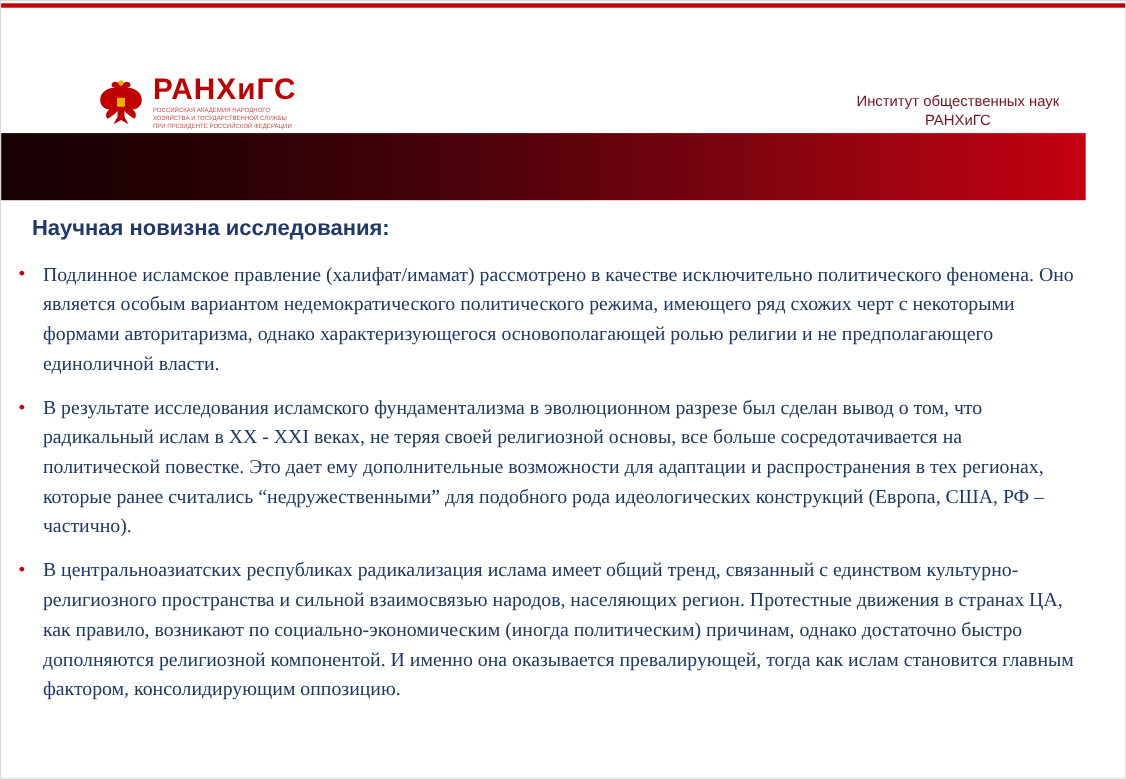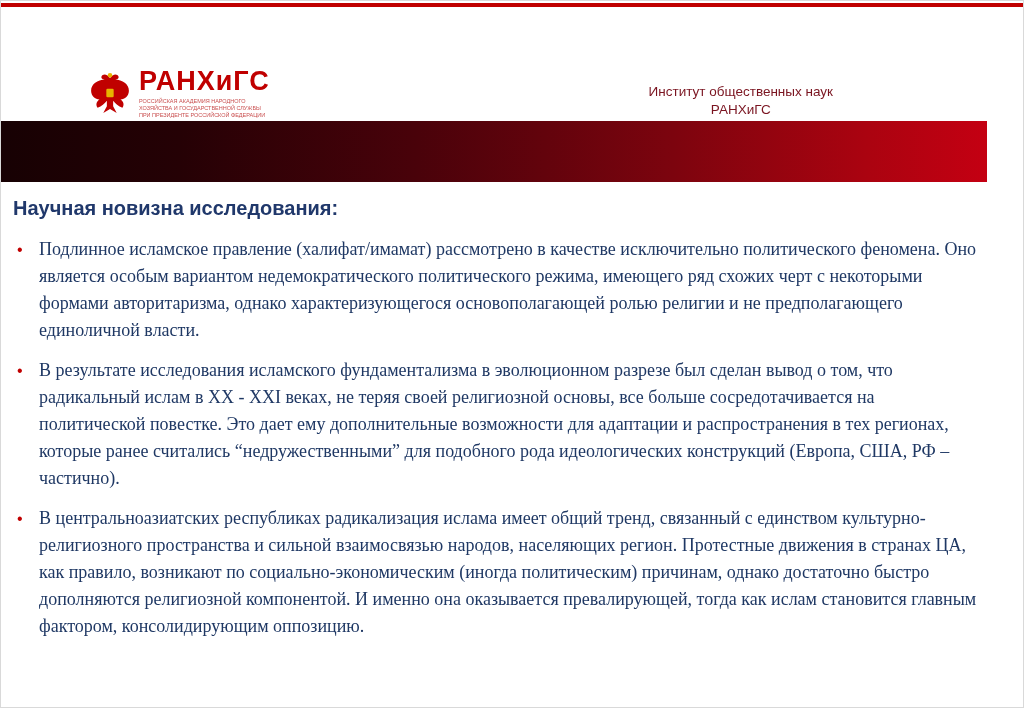--- a/index.html
+++ b/index.html
@@ -65,21 +65,20 @@
     line-height: 1.25;
     color: #c94f4f;
     text-transform: uppercase;
   }
   .institute {
     font-family: "Liberation Sans", sans-serif;
     font-size: 13.5px;
     line-height: 1.35;
     color: #7a1420;
     text-align: center;
-    margin-right: 130px;
   }
   
   .band {
     position: absolute;
     top: 120px;
     left: 0;
     width: 986px;
     height: 61px;
     background: linear-gradient(90deg,
       #170103 0%,
@@ -95,21 +94,21 @@
     top: 196px;
     left: 0;
     width: 100%;
     padding: 0 40px 0 10px;
     box-sizing: border-box;
   }
   .page-title {
     font-family: "Liberation Sans", sans-serif;
     font-size: 20px;
     color: #20386b;
-    margin: 0 0 16px 2px;
+    margin: 0 0 16px 18px;
   }
   ul.bullet-list {
     list-style: none;
     margin: 0;
     padding: 0;
   }
   ul.bullet-list li {
     position: relative;
     padding-left: 28px;
     margin-bottom: 13px;

